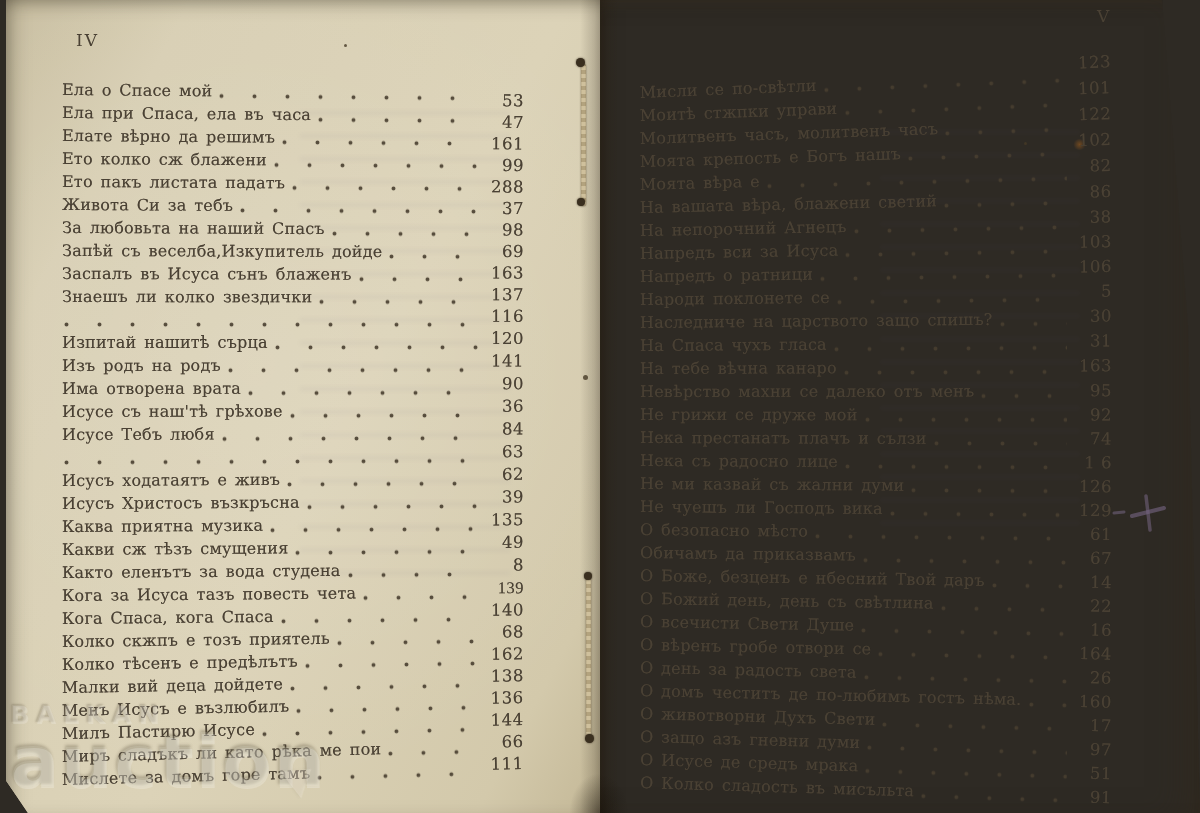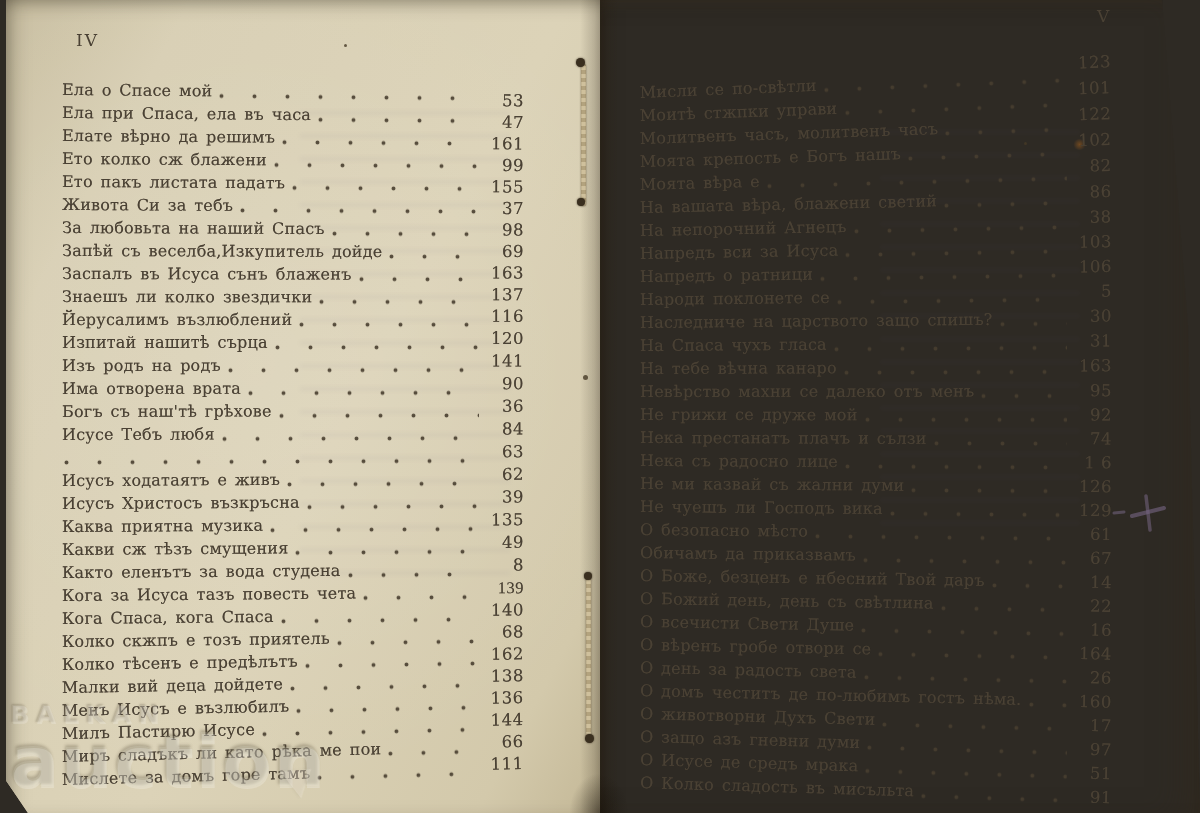--- a/index.html
+++ b/index.html
@@ -109,21 +109,21 @@
     <span class="num" style="transform: translateY(4.9px);">161</span>
   </div>
       <div class="row" style="transform: rotate(0.39deg);">
     <span class="title">Ето колко сж блажени</span>
     <span class="leader"></span>
     <span class="num" style="transform: translateY(3.9px);">99</span>
   </div>
       <div class="row" style="transform: rotate(0.34deg);">
     <span class="title">Ето пакъ листата падатъ</span>
     <span class="leader"></span>
-    <span class="num" style="transform: translateY(2.8px);">155</span>
+    <span class="num" style="transform: translateY(2.8px);">288</span>
   </div>
       <div class="row" style="transform: rotate(0.29deg);">
     <span class="title">Живота Си за тебъ</span>
     <span class="leader"></span>
     <span class="num" style="transform: translateY(1.8px);">37</span>
   </div>
       <div class="row" style="transform: rotate(0.24deg);">
     <span class="title">За любовьта на наший Спасъ</span>
     <span class="leader"></span>
     <span class="num" style="transform: translateY(0.7px);">98</span>
@@ -137,41 +137,40 @@
     <span class="title">Заспалъ въ Исуса сънъ блаженъ</span>
     <span class="leader"></span>
     <span class="num" style="transform: translateY(-1.4px);">163</span>
   </div>
       <div class="row" style="transform: rotate(0.08deg);">
     <span class="title">Знаешъ ли колко звездички</span>
     <span class="leader"></span>
     <span class="num" style="transform: translateY(-2.4px);">137</span>
   </div>
       <div class="row" style="transform: rotate(0.03deg);">
-    <span class="title">Йерусалимъ възлюблений</span>
     <span class="leader"></span>
     <span class="num" style="transform: translateY(-3.5px);">116</span>
   </div>
       <div class="row" style="transform: rotate(-0.02deg);">
     <span class="title">Изпитай нашитѣ сърца</span>
     <span class="leader"></span>
     <span class="num" style="transform: translateY(-4px);">120</span>
   </div>
       <div class="row" style="transform: rotate(-0.06deg);">
     <span class="title">Изъ родъ на родъ</span>
     <span class="leader"></span>
     <span class="num" style="transform: translateY(-4px);">141</span>
   </div>
       <div class="row" style="transform: rotate(-0.1deg);">
     <span class="title">Има отворена врата</span>
     <span class="leader"></span>
     <span class="num" style="transform: translateY(-4px);">90</span>
   </div>
       <div class="row" style="transform: rotate(-0.15deg);">
-    <span class="title">Богъ съ наш'тѣ грѣхове</span>
+    <span class="title">Исусе съ наш'тѣ грѣхове</span>
     <span class="leader"></span>
     <span class="num" style="transform: translateY(-4px);">36</span>
   </div>
       <div class="row" style="transform: rotate(-0.19deg);">
     <span class="title">Исусе Тебъ любя</span>
     <span class="leader"></span>
     <span class="num" style="transform: translateY(-4px);">84</span>
   </div>
       <div class="row" style="transform: rotate(-0.23deg);">
     <span class="leader"></span>

